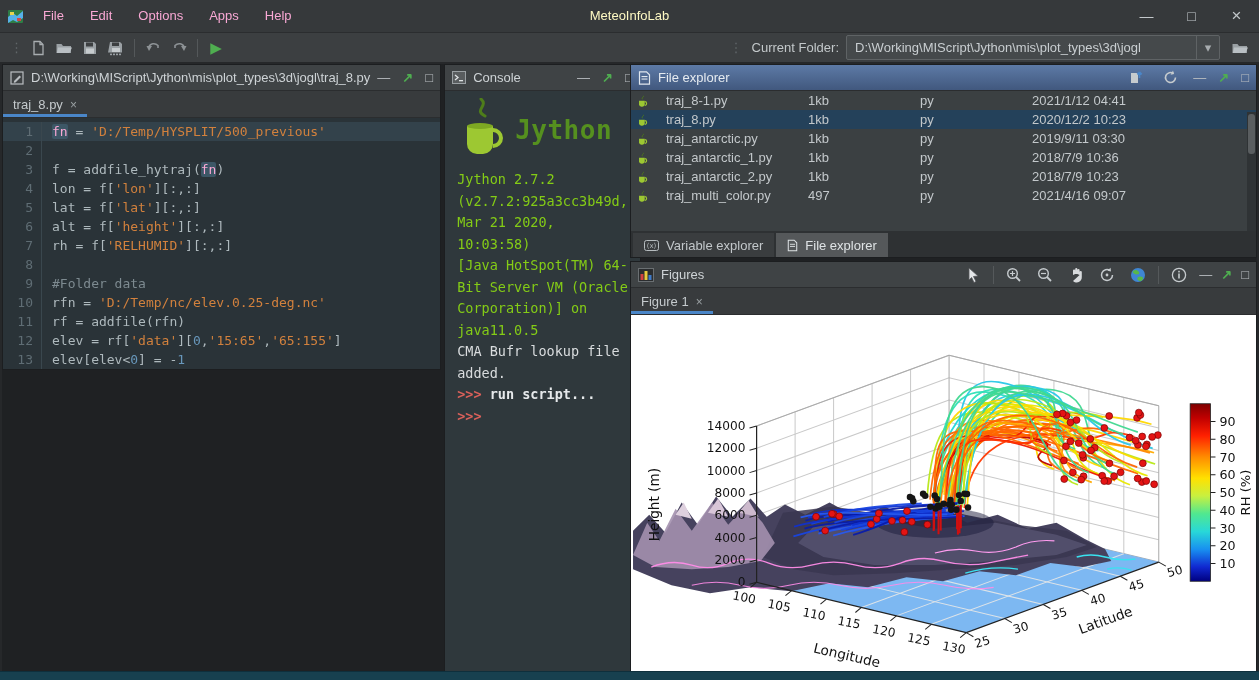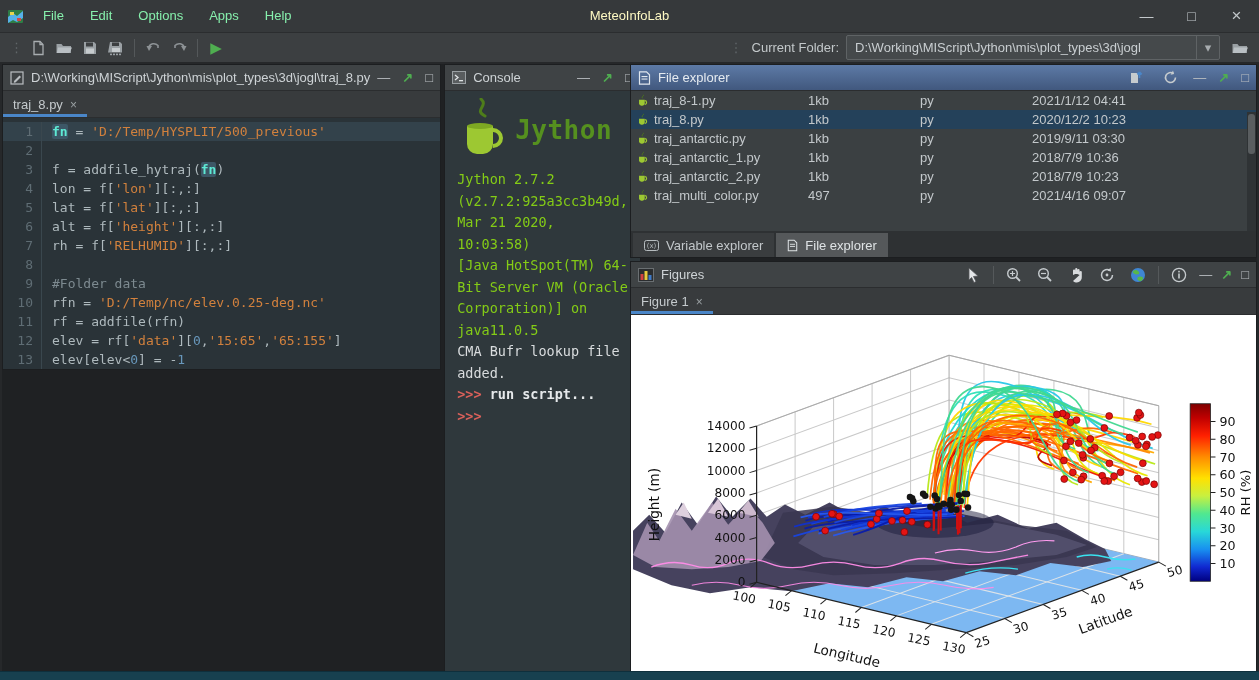--- a/index.html
+++ b/index.html
@@ -2,21 +2,21 @@
 <html><head>
 <meta charset="utf-8">
 <style>
   html,body{margin:0;padding:0;background:#1b1d1f;}
   .window{position:relative;width:1259px;height:680px;background:#26282a;overflow:hidden;
           font-family:"Liberation Sans",sans-serif;color:#c2c7ca;font-size:13px;}
   
   .titlebar{position:absolute;top:0;left:0;right:0;height:32px;background:#36393b;display:flex;align-items:center;}
   .app-icon{width:30px;display:flex;justify-content:center;}
   .menubar{display:flex;}
-  .menu-item{padding:0 13px;line-height:32px;color:#86efac;cursor:default;}
+  .menu-item{padding:0 13px;line-height:32px;color:#f9a8d4;cursor:default;}
   .win-title{position:absolute;left:50%;transform:translateX(-50%);line-height:32px;color:#fef9c3;}
   .win-controls{margin-left:auto;display:flex;height:32px;}
   .win-btn{width:45px;text-align:center;line-height:32px;color:#c3c8cb;font-size:14px;}
   .win-btn.close{font-size:17px;}
   
   .toolbar{position:absolute;top:32px;left:0;right:0;height:30px;background:#3c3f41;border-top:1px solid #2b2d2f;
            display:flex;align-items:center;padding:0 6px;box-sizing:border-box;}
   .grip{color:#62676a;font-size:13px;margin:0 4px;letter-spacing:-2px;}
   .tbtn{width:26px;height:24px;display:flex;align-items:center;justify-content:center;border-radius:2px;}
   .tsep{width:1px;height:18px;background:#54585a;margin:0 5px;}
@@ -40,40 +40,40 @@
   .editor-panel{height:306px;flex:none;}
   .tabbar{height:26px;flex:none;background:#383b3d;display:flex;align-items:flex-end;border-bottom:1px solid #2b2d2f;}
   .tab{position:relative;height:25px;display:flex;align-items:center;gap:7px;padding:0 10px;color:#c5cacd;}
   .tab.active::after{content:"";position:absolute;left:0;right:0;bottom:0;height:3px;background:#4a86c8;}
   .tab .close-x{color:#9aa0a3;font-size:12px;}
   .code-area{flex:1;overflow:hidden;background:#2a3338;font-family:"DejaVu Sans Mono",monospace;font-size:13px;line-height:19px;padding-top:4px;}
   .cl{display:flex;height:19px;white-space:pre;}
   .cl.current{background:#33424b;}
   .ln{width:30px;flex:none;text-align:right;padding-right:8px;color:#5f6d74;border-right:1px solid #3a474e;margin-right:10px;}
   .tk-p{color:#aeb9bd;} .tk-s{color:#d2813d;} .tk-c{color:#7d8a90;} .tk-n{color:#6897bb;}
-  .tk-h{color:#5eead4;background:#3d5766;border-radius:2px;font-weight:bold;}
+  .tk-h{color:#f9a8d4;background:#3d5766;border-radius:2px;}
   
   .console-panel{flex:1;}
   .console-body{flex:1;background:#2f383c;font-family:"DejaVu Sans Mono",monospace;font-size:13.5px;padding:4px 12px;overflow:hidden;}
   .jython-logo{display:flex;align-items:center;gap:4px;height:66px;margin:2px 0 6px 2px;}
   .jython-text{color:#55901f;font-size:26px;font-weight:bold;letter-spacing:0.5px;}
   .con-line{line-height:21.5px;white-space:pre-wrap;}
   .con-err{color:#84cc16;}
   .con-out{color:#d9dcde;}
   .con-pfx{color:#d9605a;font-weight:bold;}
   .con-run{color:#e6e9eb;font-weight:bold;}
   
   .explorer-panel{height:194px;flex:none;}
   .ftable{flex:1;display:flex;flex-direction:column;position:relative;background:#3b4042;min-height:0;}
   .thead,.trow{display:grid;grid-template-columns:173px 112px 112px 1fr;}
   .thead{height:21px;flex:none;background:#43474a;border-bottom:1px solid #2f3234;}
   .th{display:flex;align-items:center;justify-content:center;color:#c6cbce;border-right:1px solid #2f3234;overflow:hidden;}
   .trow{height:19px;color:#c3c8cb;align-items:center;}
   .trow.selected{background:#24415a;}
-  .td{padding-left:4px;display:flex;align-items:center;gap:4px;white-space:nowrap;overflow:hidden;}
+  .td{padding-left:4px;display:flex;align-items:flex-end;gap:16px;white-space:nowrap;overflow:hidden;}
   .td.name{padding-left:6px;}
   .vscroll{position:absolute;right:0;top:21px;bottom:0;width:9px;background:#2f3335;}
   .vthumb{position:absolute;top:2px;left:1px;width:7px;height:40px;background:#5a5e60;border-radius:3px;}
   .bottom-tabs{height:26px;flex:none;background:#2e3133;display:flex;align-items:flex-end;gap:2px;padding:0 2px;}
   .btab{height:24px;display:flex;align-items:center;gap:7px;padding:0 11px;background:#3a3d3f;color:#c2c7ca;}
   .btab.active{background:#55585a;color:#dfe3e5;}
   
   .figures-panel{flex:1;}
   .fig-tools{margin-left:auto;display:flex;align-items:center;gap:9px;}
   .ftool{width:22px;height:22px;display:flex;align-items:center;justify-content:center;border-radius:2px;}

